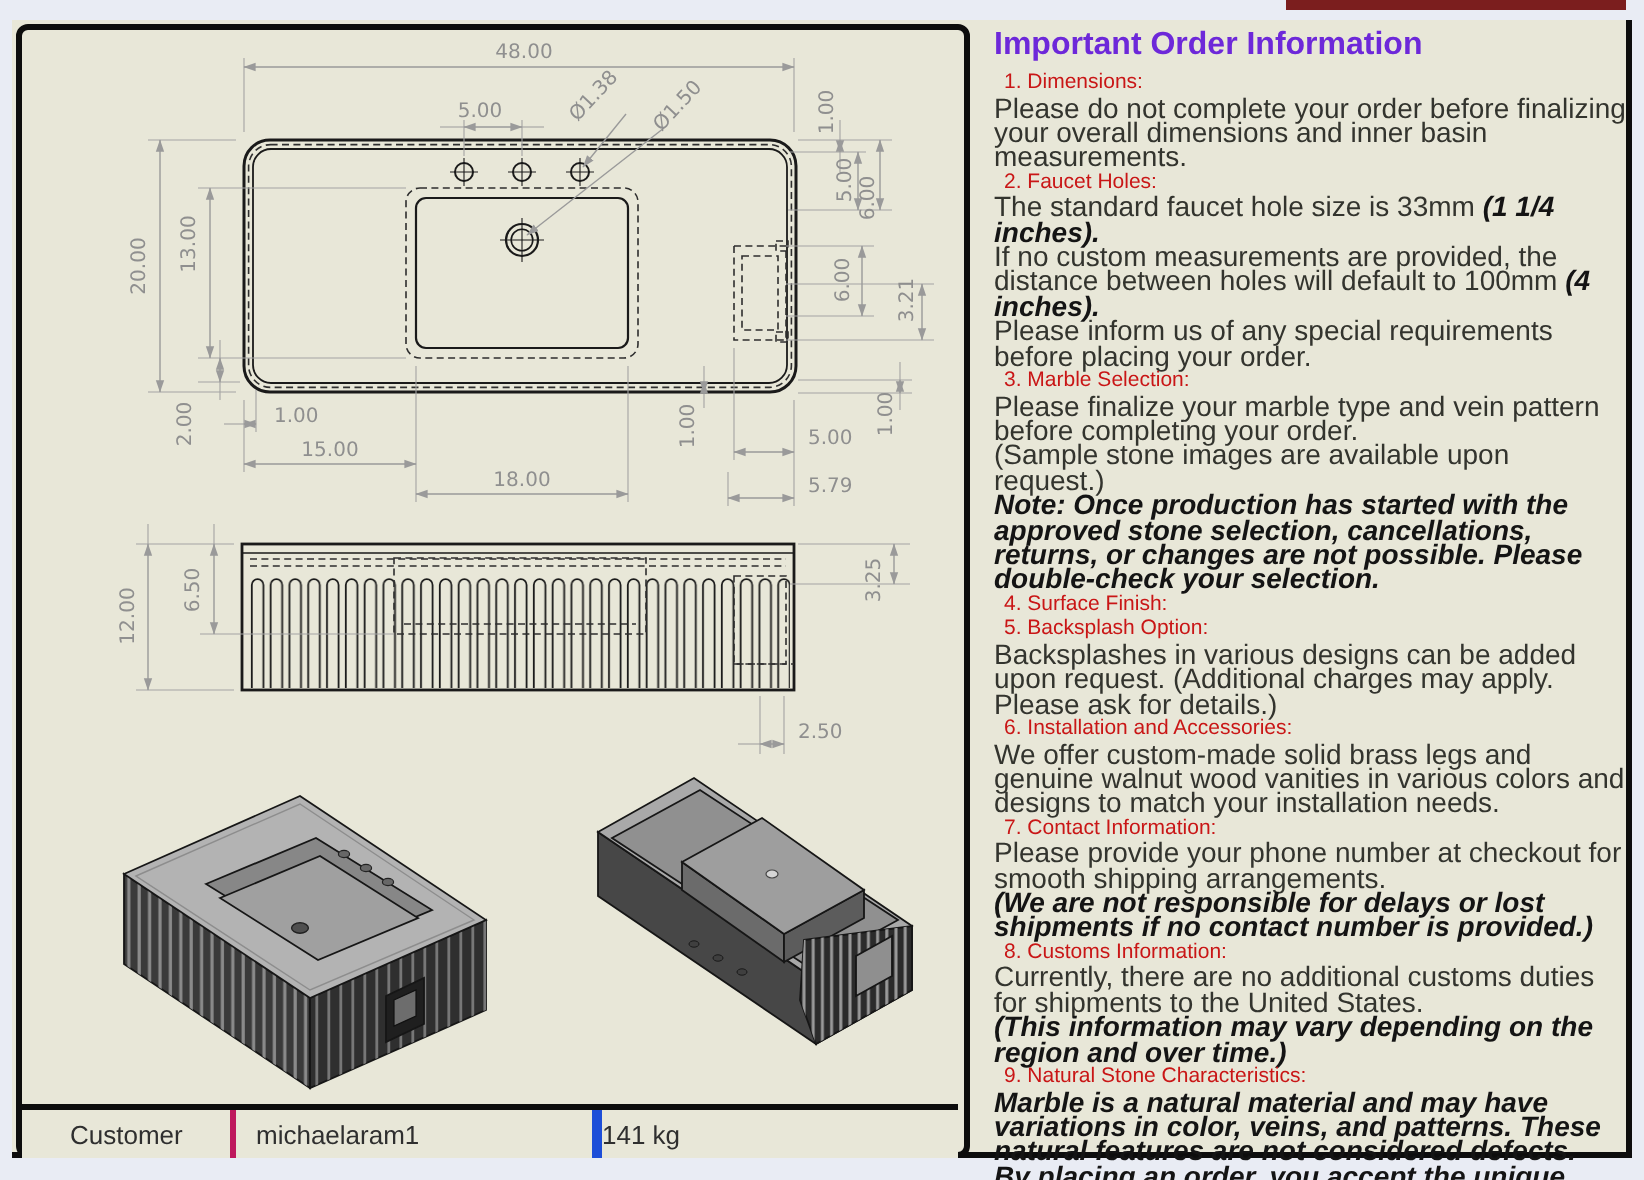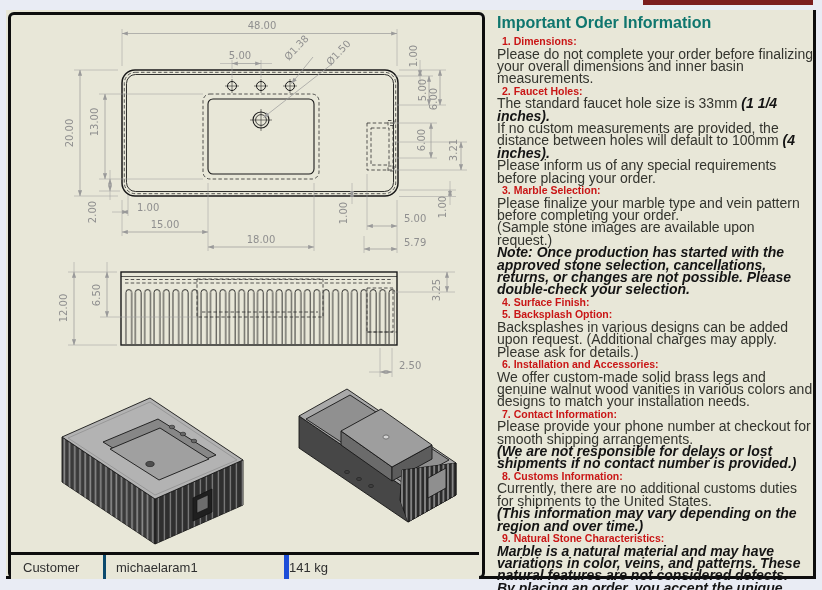--- a/index.html
+++ b/index.html
@@ -11,28 +11,28 @@
   #frame{position:absolute;left:8px;top:12px;width:471px;height:561px;border:3px solid #0d0d0d;border-radius:6px;}
   svg text{font-family:"DejaVu Sans",sans-serif;}
   .ln{stroke:#1a1a1a;fill:none;}
   .dash{stroke:#2e2e2e;stroke-width:.8;fill:none;stroke-dasharray:3.5 2.2;}
   .dl{stroke:#9a9a9a;stroke-width:.7;fill:none;}
   .wl{stroke:#a3a3a3;stroke-width:.55;fill:none;}
   .dim{fill:#8f8f8f;font-size:10px;}
   .edge{stroke:#161616;stroke-width:.9;}
   
   #panel{position:absolute;left:497px;top:13px;width:316px;height:562px;color:#33342e;}
-  #panel .title{color:#0f766e;font-size:16px;font-weight:bold;margin:1px 0 3px 0;}
-  .sec-h{color:#c91616;font-weight:bold;font-size:10.5px;line-height:12.5px;padding-left:5px;}
+  #panel .title{color:#6d28d9;font-size:16px;font-weight:bold;margin:1px 0 3px 0;}
+  .sec-h{color:#c91616;font-weight:normal;font-size:10.5px;line-height:12.5px;padding-left:5px;}
   .sec-p{font-size:14px;line-height:12.4px;}
   .bi{font-weight:bold;font-style:italic;color:#141414;}
   
   #footer{position:absolute;left:11px;top:552px;width:468px;height:24px;border-top:3px solid #0d0d0d;display:flex;align-items:stretch;background:#e8e7d8;}
   #footer .cell{display:flex;align-items:center;font-size:13px;color:#2f2f2f;}
-  #footer .c1{width:80px;border-right:3px solid #0c4a6e;padding-left:12px;}
+  #footer .c1{width:80px;border-right:3px solid #be185d;padding-left:24px;}
   #footer .c2{width:168px;border-right:5px solid #1d4ed8;padding-left:10px;}
   #footer .c3{flex:1;}
 </style>
 </head>
 <body>
 
 <div id="sheet"></div>
 <div id="frame"></div>
 <div id="rightBorder"></div>
 <div id="bottomBorder"></div>

